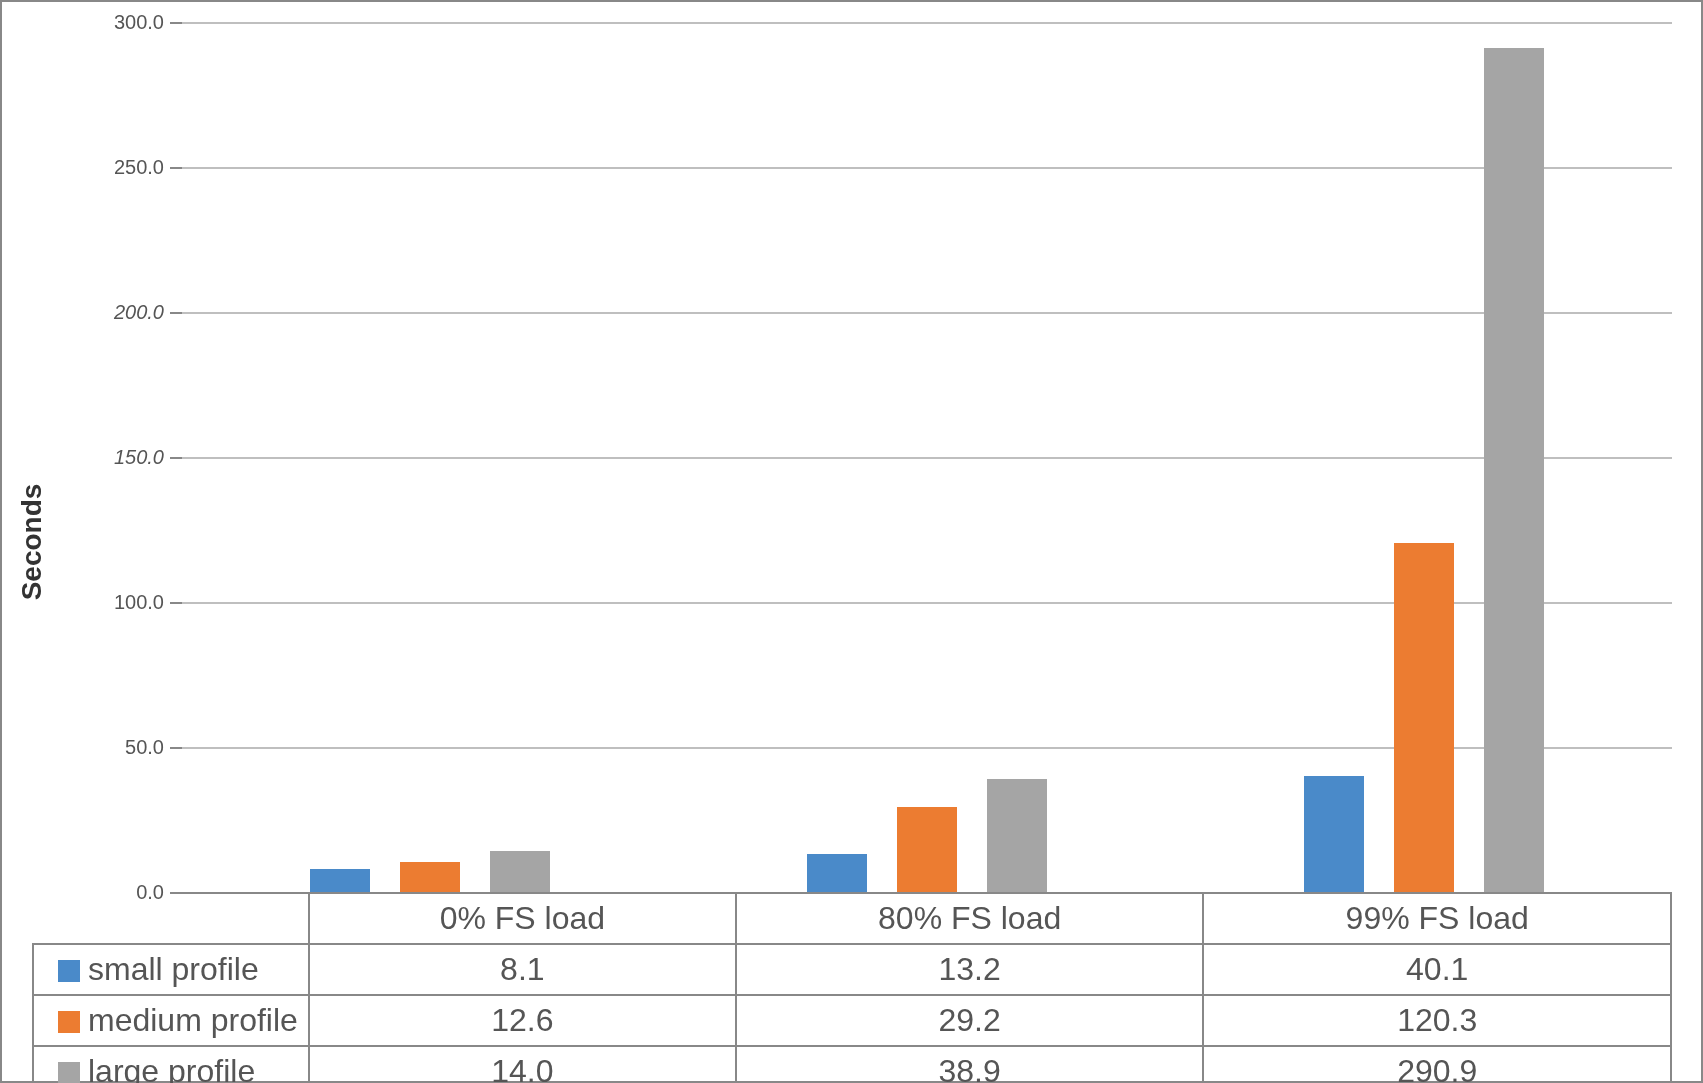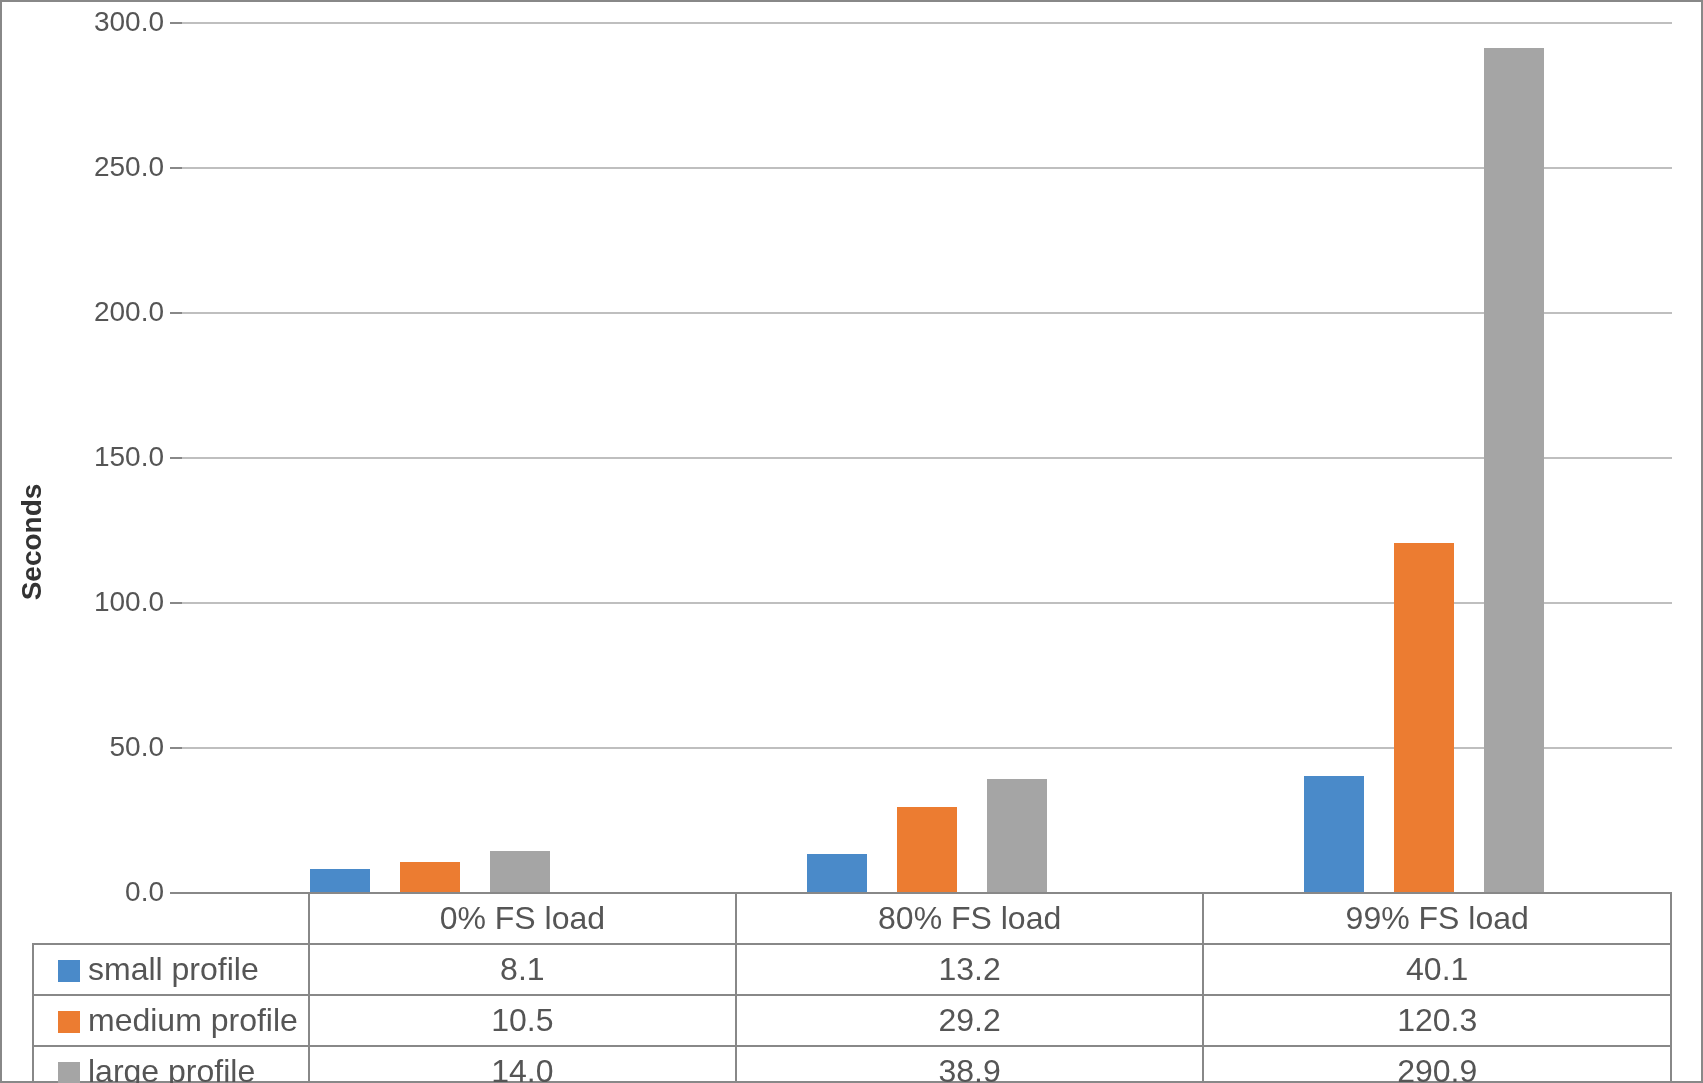--- a/index.html
+++ b/index.html
@@ -41,21 +41,21 @@
     left: 0;
     width: 100%;
     height: 0;
     border-top: 2px solid #bfbfbf;
   }
   .ytick {
     position: absolute;
     right: 100%;
     margin-right: 18px;
     transform: translateY(-50%);
-    font-size: 28px;
+    font-size: 20px;
     color: #555;
     white-space: nowrap;
   }
   .ytick-mark {
     position: absolute;
     left: -12px;
     width: 12px;
     height: 0;
     border-top: 2px solid #888;
   }
@@ -114,24 +114,24 @@
 
   <div class="ytick" style="top: 870px;">0.0</div>
       <div class="ytick-mark" style="top: 870px;"></div>
       <div class="gridline" style="top: 725px;"></div>
       <div class="ytick" style="top: 725px; text-align: right;">50.0</div>
       <div class="ytick-mark" style="top: 725px;"></div>
       <div class="gridline" style="top: 580px;"></div>
       <div class="ytick" style="top: 580px; text-align: right;">100.0</div>
       <div class="ytick-mark" style="top: 580px;"></div>
       <div class="gridline" style="top: 435px;"></div>
-      <div class="ytick" style="top: 435px;">150.0</div>
+      <div class="ytick" style="top: 435px; font-style: italic;">150.0</div>
       <div class="ytick-mark" style="top: 435px;"></div>
       <div class="gridline" style="top: 290px;"></div>
-      <div class="ytick" style="top: 290px;">200.0</div>
+      <div class="ytick" style="top: 290px; font-style: italic;">200.0</div>
       <div class="ytick-mark" style="top: 290px;"></div>
       <div class="gridline" style="top: 145px;"></div>
       <div class="ytick" style="top: 145px;">250.0</div>
       <div class="ytick-mark" style="top: 145px;"></div>
       <div class="gridline" style="top: 0px;"></div>
       <div class="ytick" style="top: 0px;">300.0</div>
       <div class="ytick-mark" style="top: 0px;"></div>
       <div class="bar small" style="height: 23.49px; width: 60px; left: 128.333px;"></div>
       <div class="bar small" style="height: 38.28px; width: 60px; left: 625px;"></div>
       <div class="bar small" style="height: 116.29px; width: 60px; left: 1121.67px;"></div>
@@ -158,21 +158,21 @@
           <span class="legend-swatch small"></span><span>small profile</span>
         </td>
         <td>8.1</td>
         <td>13.2</td>
         <td>40.1</td>
       </tr>
       <tr>
         <td class="row-header">
           <span class="legend-swatch medium"></span><span>medium profile</span>
         </td>
-        <td>10.5</td>
+        <td>12.6</td>
         <td>29.2</td>
         <td>120.3</td>
       </tr>
       <tr>
         <td class="row-header">
           <span class="legend-swatch large"></span><span>large profile</span>
         </td>
         <td>14.0</td>
         <td>38.9</td>
         <td>290.9</td>

